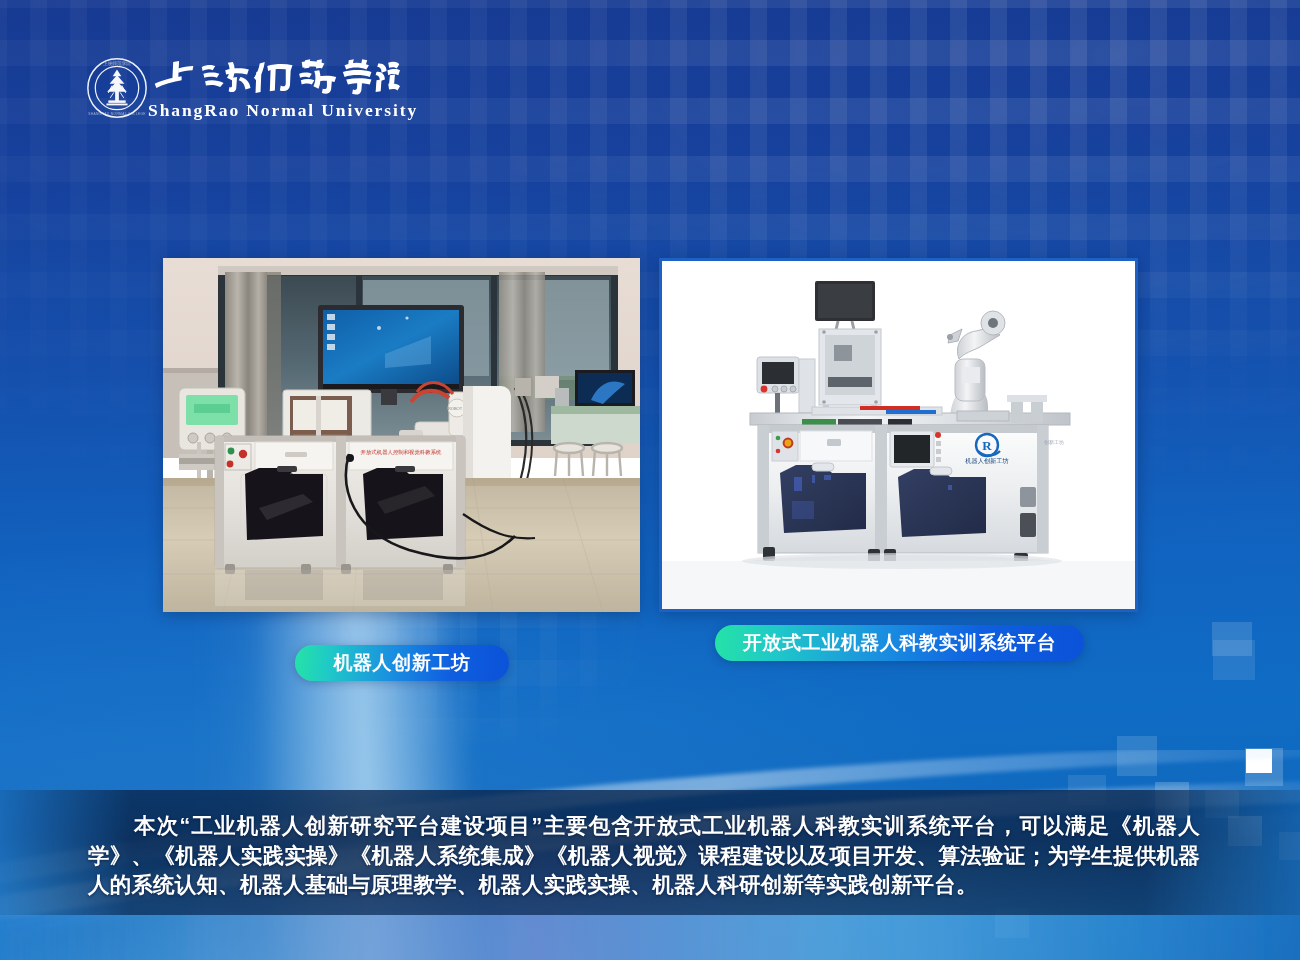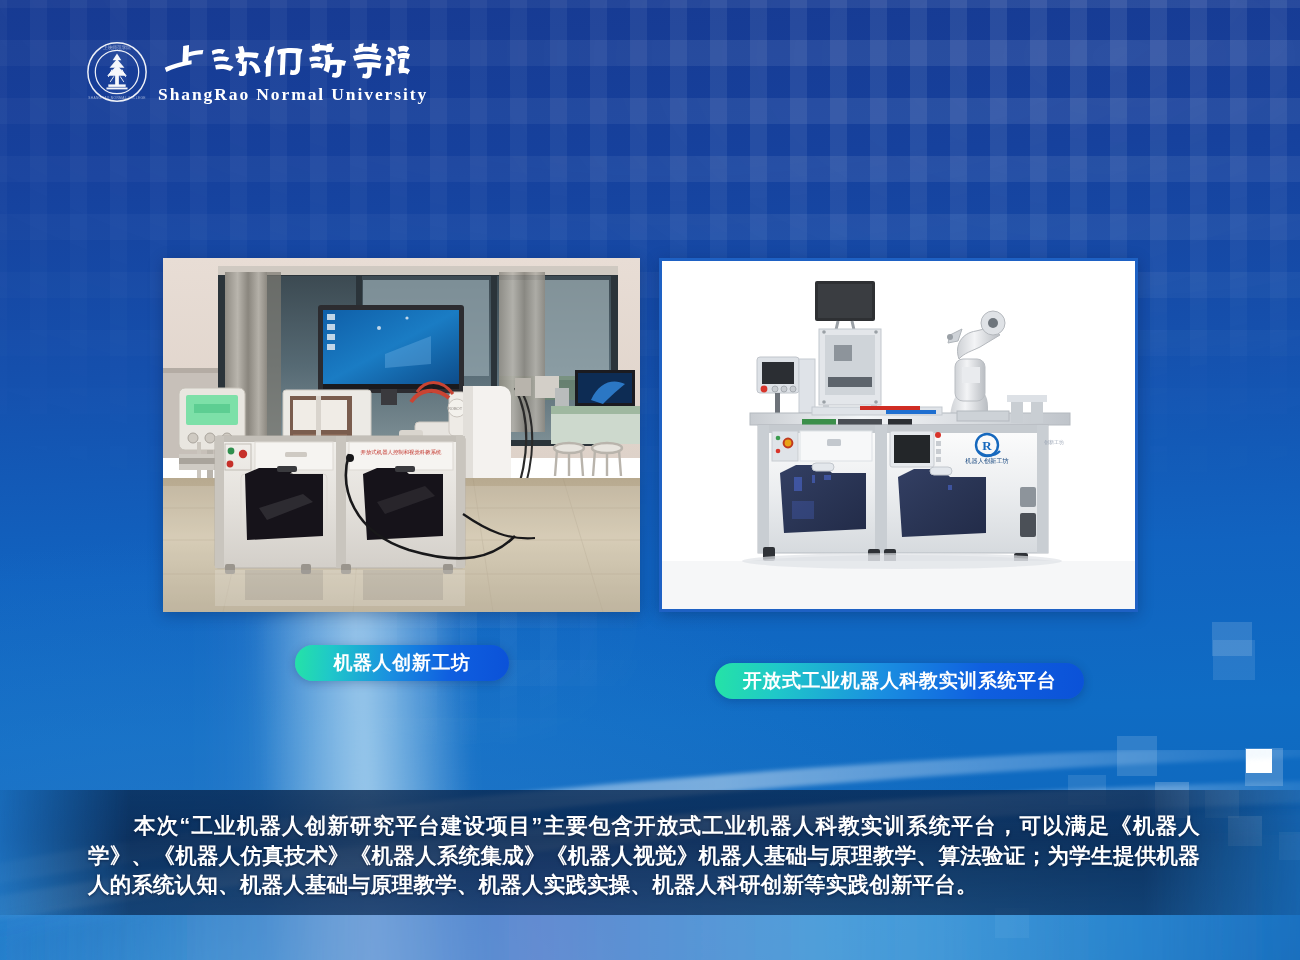--- a/index.html
+++ b/index.html
@@ -71,22 +71,22 @@
   .swoosh-wrap{ position:absolute; left:0; bottom:0; width:1300px; height:210px; overflow:hidden; }
 
   
   .sq{ position:absolute; background:rgba(255,255,255,.14); }
   .sq.b{ background:rgba(255,255,255,.20); }
   .sq.c{ background:rgba(255,255,255,.10); }
   .sq.white{ background:#ffffff; }
 
   
   #logo{
-    position:absolute; left:86px; top:36px; width:340px; height:72px;
-    display:flex; align-items:center; gap:10px;
+    position:absolute; left:86px; top:52px; width:340px; height:72px;
+    display:flex; align-items:center; gap:0;
   }
   #logo .emblem{ width:62px; height:62px; flex:0 0 62px; }
   #logo .wordmark{ display:flex; flex-direction:column; justify-content:center; }
   #logo .cn{ width:252px; height:44px; }
   #logo .en{
     color:#ffffff; font-size:17.5px; font-weight:700; letter-spacing:1.9px;
     font-family:"Liberation Serif","DejaVu Serif",serif;
     margin-top:1px; white-space:nowrap;
   }
 
@@ -102,21 +102,21 @@
   .pill{
     position:absolute; height:36px; border-radius:18px;
     display:flex; align-items:center; justify-content:center;
     color:#fff; font-size:19px; font-weight:700; letter-spacing:.6px;
     background:linear-gradient(95deg,#25e3a6 0%, #1fc8c9 17%, #1a8fe0 45%, #0f5fe0 72%, #0b52d8 100%);
     box-shadow:0 2px 10px rgba(5,30,90,.28);
     white-space:nowrap;
     font-family:"Liberation Sans","DejaVu Sans",sans-serif;
   }
   #pill-left{ left:295px; top:645px; width:214px; }
-  #pill-right{ left:715px; top:663px; width:369px; }
+  #pill-right{ left:715px; top:625px; width:369px; }
 
   
   #bottom-band{
     position:absolute; left:0; top:790px; width:1300px; height:125px;
     background:linear-gradient(180deg, rgba(8,38,78,.78) 0%, rgba(8,36,76,.86) 40%, rgba(9,40,82,.72) 100%);
     -webkit-mask-image:linear-gradient(90deg, rgba(0,0,0,.15) 0%, #000 10%, #000 88%, rgba(0,0,0,.25) 100%);
     mask-image:linear-gradient(90deg, rgba(0,0,0,.15) 0%, #000 10%, #000 88%, rgba(0,0,0,.25) 100%);
   }
   #paragraph{
     position:absolute; left:88px; top:812px; width:1112px;
@@ -586,16 +586,16 @@
 
   <div class="pill" id="pill-left">
     <span>机器人创新工坊</span>
   </div>
   <div class="pill" id="pill-right">
     <span>开放式工业机器人科教实训系统平台</span>
   </div>
 
   <div id="bottom-band"></div>
   <div id="paragraph">
-    <span class="indent"></span><span>本次“工业机器人创新研究平台建设项目”主要包含开放式工业机器人科教实训系统平台，可以满足《机器人学》、《机器人仿真技术》《机器人系统集成》《机器人视觉》机器人基础与原理教学、算法验证；为学生提供机器人的系统认知、机器人基础与原理教学、机器人实践实操、机器人科研创新等实践创新平台。</span>
+    <span class="indent"></span><span>本次“工业机器人创新研究平台建设项目”主要包含开放式工业机器人科教实训系统平台，可以满足《机器人学》、《机器人实践实操》《机器人系统集成》《机器人视觉》课程建设以及项目开发、算法验证；为学生提供机器人的系统认知、机器人基础与原理教学、机器人实践实操、机器人科研创新等实践创新平台。</span>
   </div>
 
 </div>
 
 </body></html>

